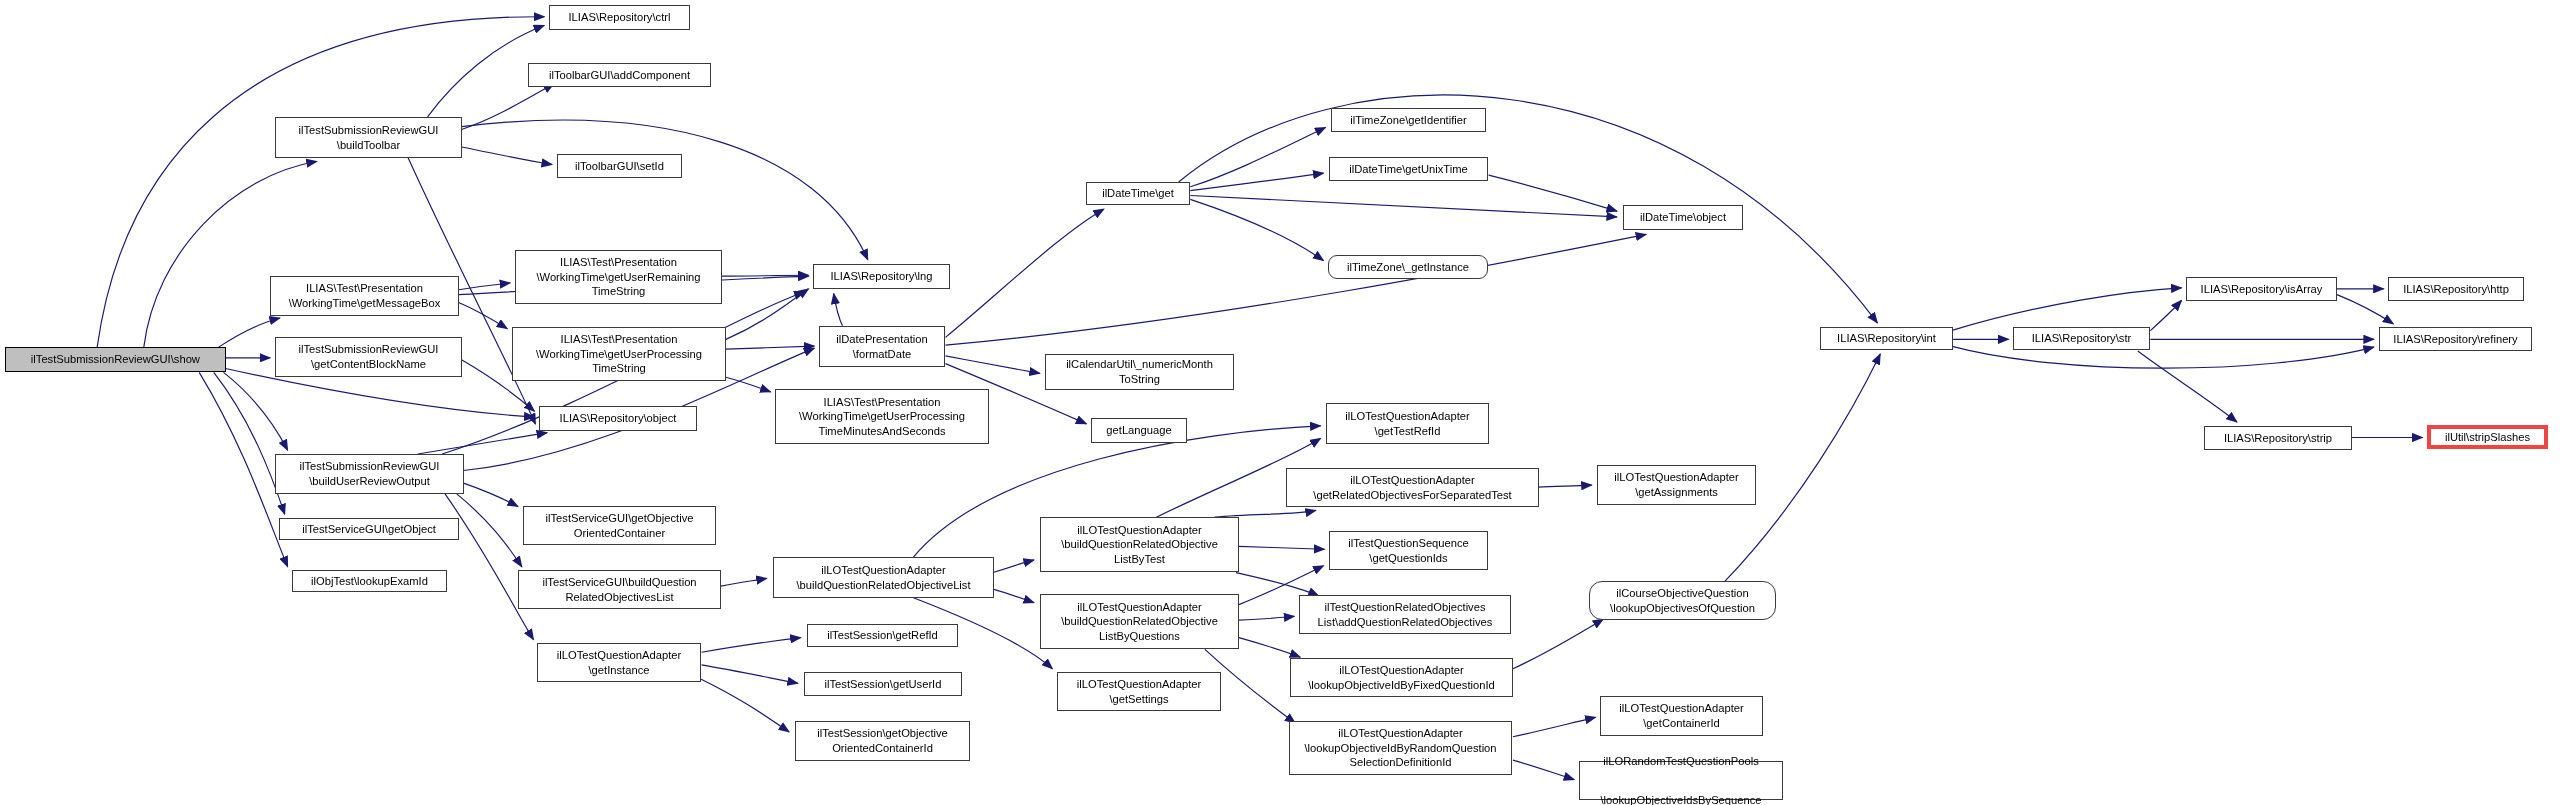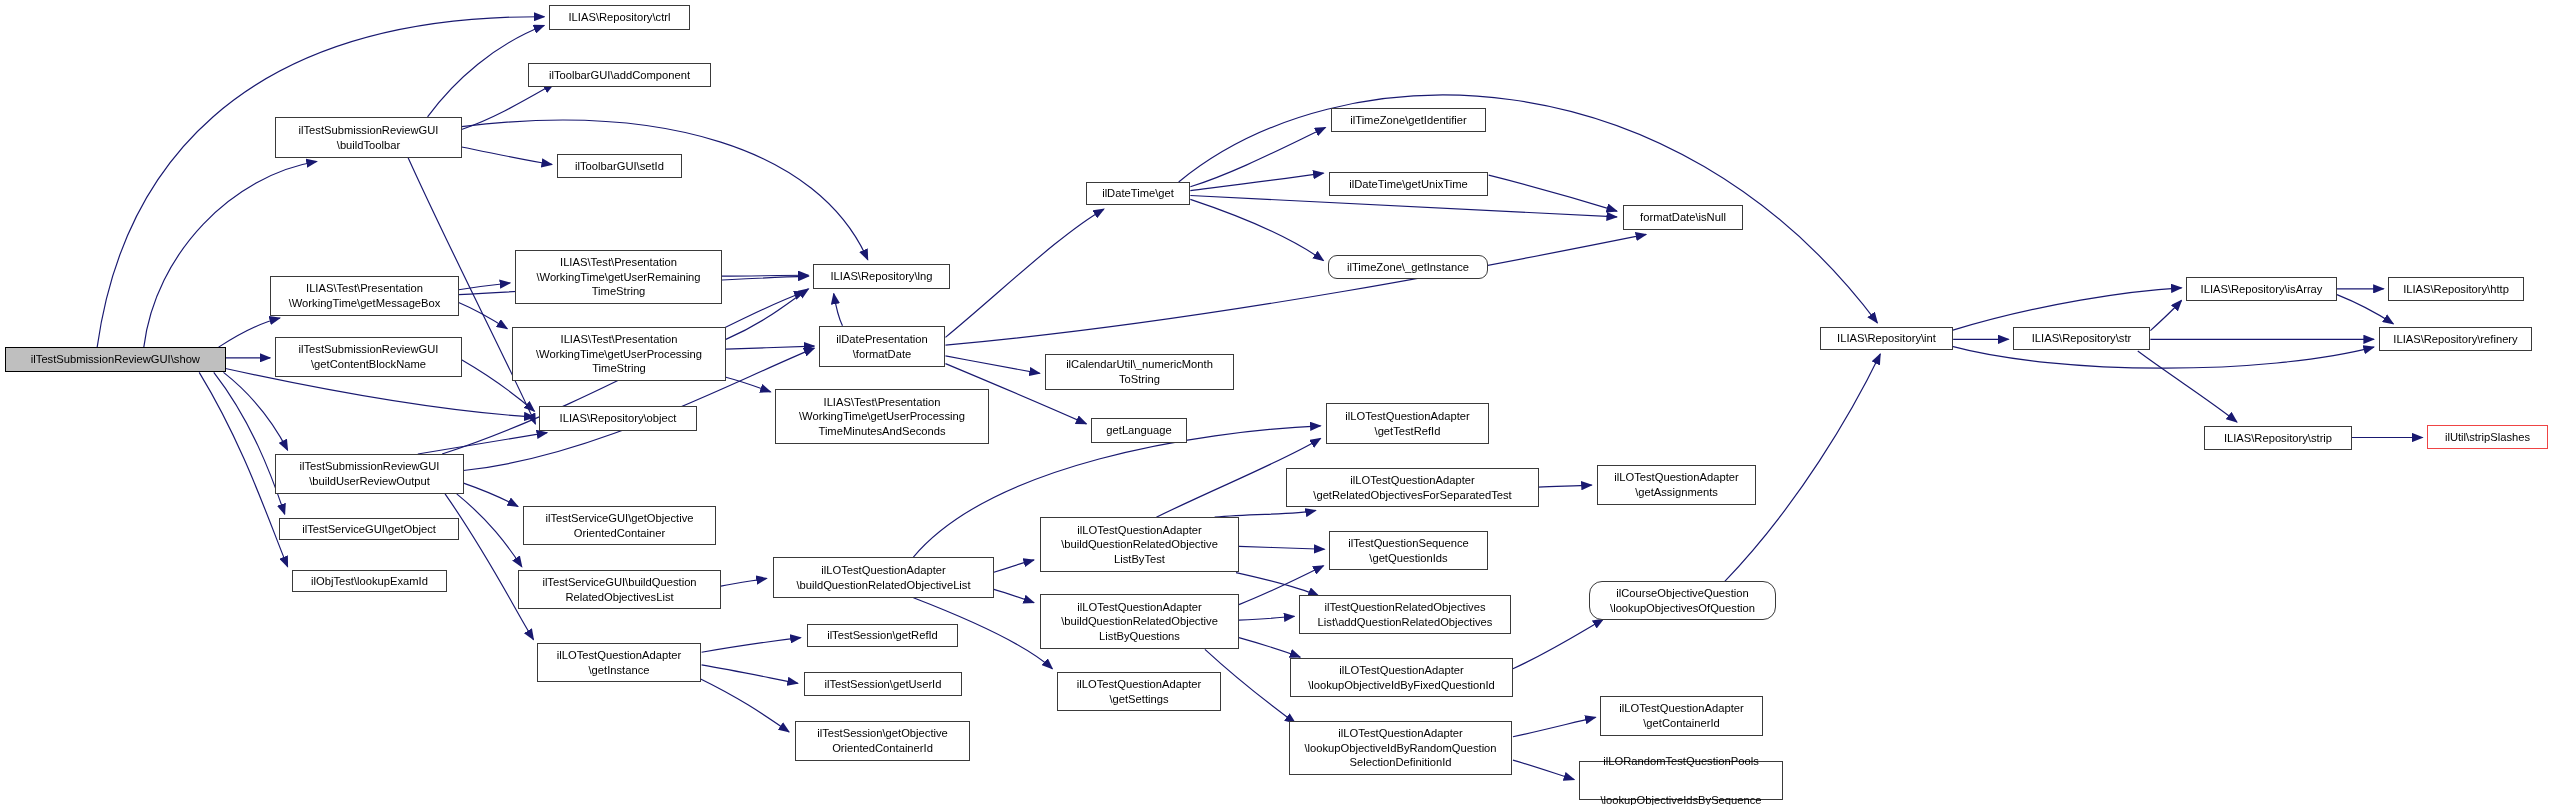--- a/index.html
+++ b/index.html
@@ -22,21 +22,21 @@
     line-height:14.6px;
     text-align:center;
     display:flex;
     flex-direction:column;
     justify-content:center;
     padding:1.9px 3.9px;
     white-space:nowrap;
     cursor:pointer;
   }
   .node.root{background:#bfbfbf;border:1px solid #000000;cursor:default;}
-  .node.highlight{border:1px solid #ef4444;}
+  .node.highlight{border:4px solid #ef4444;}
   .node .ln{pointer-events:none;}
 </style>
 </head>
 <body>
 
 <div id="stage">
   <svg id="edges" viewBox="0 0 2651 829" xmlns="http://www.w3.org/2000/svg">
     <defs>
       <marker id="arrow" viewBox="0 0 10 8" refX="9" refY="4" markerWidth="10" markerHeight="8" orient="auto">
         <path d="M0,0 L10,4 L0,8 z" fill="#191970"></path>
@@ -217,21 +217,21 @@
       <div class="ln">\buildQuestionRelatedObjective</div>
       <div class="ln">ListByQuestions</div>
     </div>
     <div class="node" style="left: 1057px; top: 672px; width: 164px; height: 39px;">
       <div class="ln">ilLOTestQuestionAdapter</div>
       <div class="ln">\getSettings</div>
     </div>
     <div class="node" style="left: 1331px; top: 108px; width: 155px; height: 24px;">
       <div class="ln">ilTimeZone\getIdentifier</div>
     </div>
-    <div class="node" style="left: 1329px; top: 157px; width: 159px; height: 24px; margin-top: 15px;">
+    <div class="node" style="left: 1329px; top: 157px; width: 159px; height: 24px;">
       <div class="ln">ilDateTime\getUnixTime</div>
     </div>
     <div class="node" style="left: 1328px; top: 255px; width: 160px; height: 24px; border-radius: 9px;">
       <div class="ln">ilTimeZone\_getInstance</div>
     </div>
     <div class="node" style="left: 1326px; top: 403px; width: 163px; height: 41px;">
       <div class="ln">ilLOTestQuestionAdapter</div>
       <div class="ln">\getTestRefId</div>
     </div>
     <div class="node" style="left: 1286px; top: 468px; width: 253px; height: 39px;">
@@ -249,21 +249,21 @@
     <div class="node" style="left: 1290px; top: 658px; width: 223px; height: 39px;">
       <div class="ln">ilLOTestQuestionAdapter</div>
       <div class="ln">\lookupObjectiveIdByFixedQuestionId</div>
     </div>
     <div class="node" style="left: 1289px; top: 721px; width: 223px; height: 54px;">
       <div class="ln">ilLOTestQuestionAdapter</div>
       <div class="ln">\lookupObjectiveIdByRandomQuestion</div>
       <div class="ln">SelectionDefinitionId</div>
     </div>
     <div class="node" style="left: 1623px; top: 205px; width: 120px; height: 25px;">
-      <div class="ln">formatDate\isNull</div>
+      <div class="ln">ilDateTime\object</div>
     </div>
     <div class="node" style="left: 1597px; top: 465px; width: 159px; height: 40px;">
       <div class="ln">ilLOTestQuestionAdapter</div>
       <div class="ln">\getAssignments</div>
     </div>
     <div class="node" style="left: 1589px; top: 581px; width: 187px; height: 39px; border-radius: 13px;">
       <div class="ln">ilCourseObjectiveQuestion</div>
       <div class="ln">\lookupObjectivesOfQuestion</div>
     </div>
     <div class="node" style="left: 1600px; top: 696px; width: 163px; height: 40px;">

